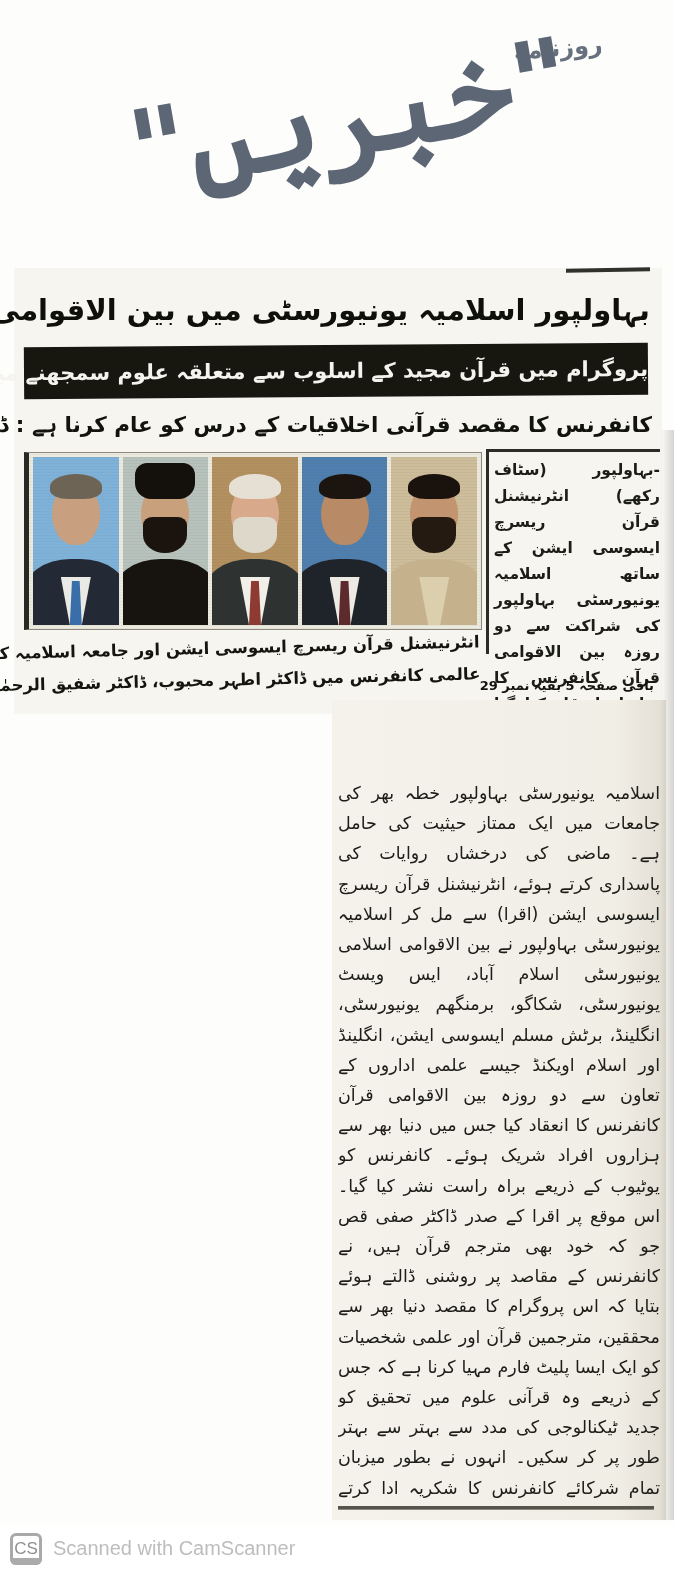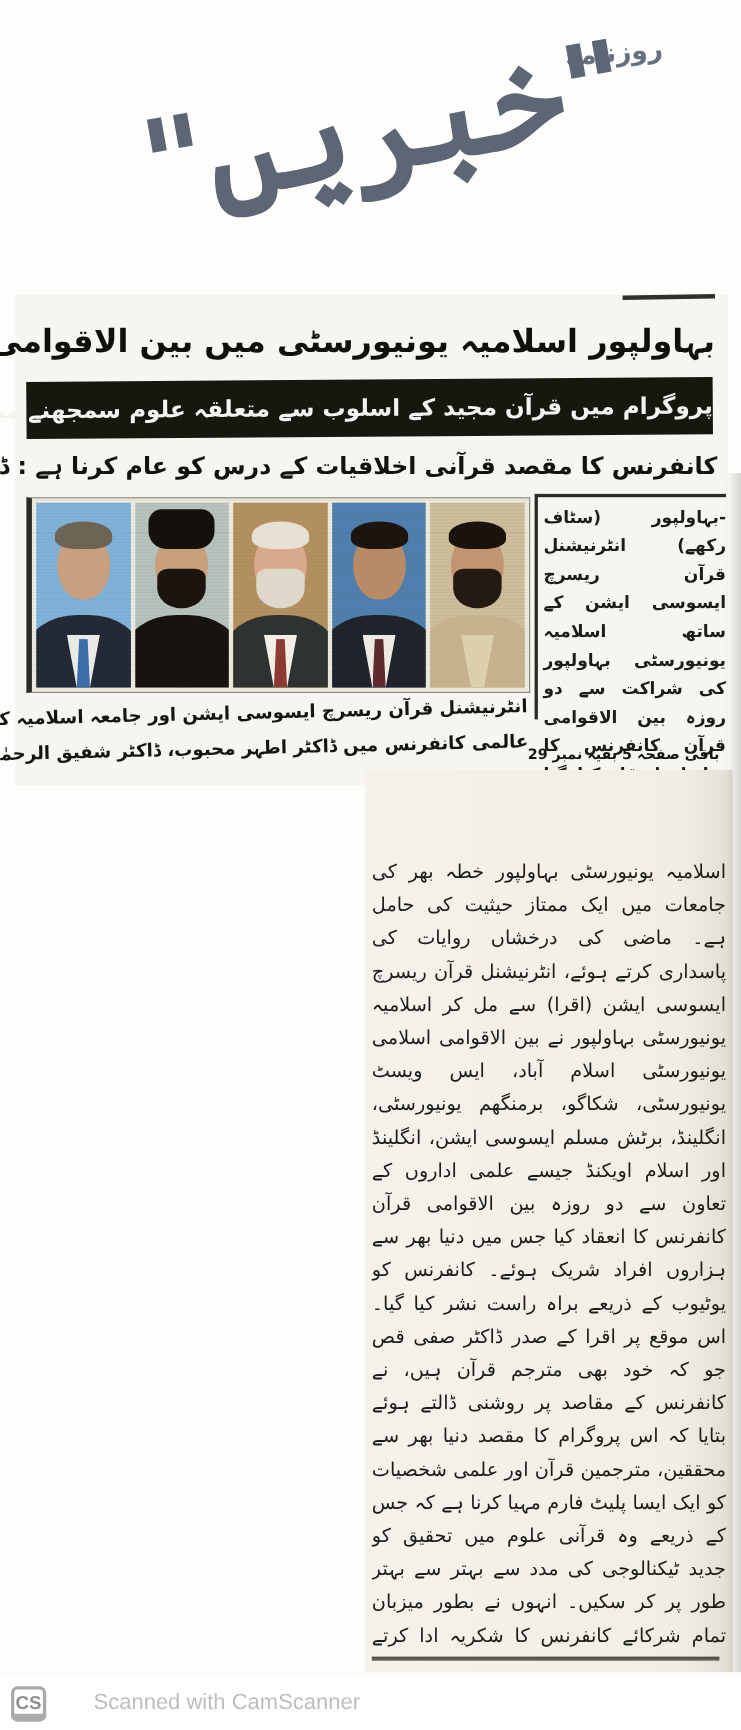--- a/index.html
+++ b/index.html
@@ -74,25 +74,25 @@
     overflow:hidden;}
   .article-rule{position:absolute;left:338px;top:1506px;width:316px;height:4px;
     border-top:3px solid #55544b;border-bottom:1px solid #8b897e;box-sizing:border-box;}
   .scan-shadow-right{position:absolute;left:660px;top:430px;width:14px;height:1090px;
     background:linear-gradient(to right,rgba(110,104,92,0) 0%,rgba(110,104,92,0.28) 100%);}
 
   
   .footer{position:absolute;left:0;top:1524px;width:674px;height:49px;background:#ffffff;
     display:flex;align-items:center;gap:11px;padding-left:10px;box-sizing:border-box;}
   .cs-badge{position:relative;width:32px;height:32px;box-sizing:border-box;border:3px solid #a9a9a9;
-    border-radius:6px;color:#8f8f8f;font-family:"Liberation Sans",sans-serif;font-weight:bold;font-size:17px;
+    border-radius:6px;color:#8f8f8f;font-family:"Liberation Sans",sans-serif;font-weight:normal;font-size:17px;
     display:flex;align-items:center;justify-content:center;background:#fff;}
   .cs-badge::after{content:"";position:absolute;left:-3px;right:-3px;bottom:-3px;height:7px;
     background:#ababab;border-radius:0 0 6px 6px;}
-  .footer-text{color:#bdbdbd;font-family:"Liberation Sans",sans-serif;font-size:20px;margin-left:32px;}
+  .footer-text{color:#bdbdbd;font-family:"Liberation Sans",sans-serif;font-size:20px;}
 </style>
 </head>
 <body>
 
 <div class="page">
 
   <div class="masthead-daily">روزنامہ</div>
   <div class="masthead-title">"خبریں"</div>
 
   <div class="clip-bg"></div>

